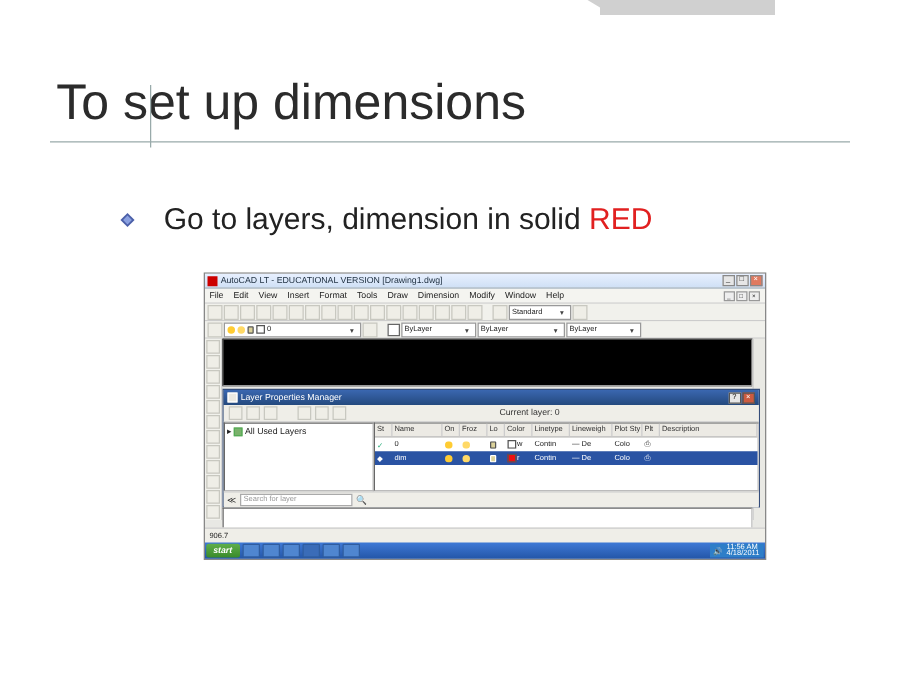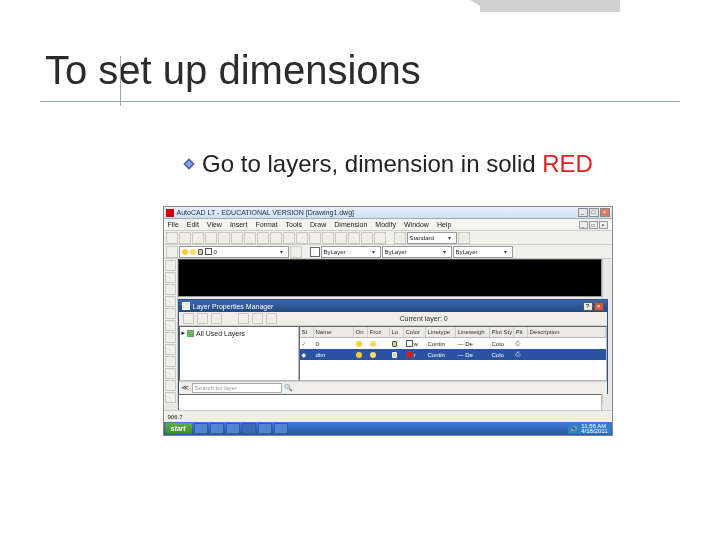--- a/index.html
+++ b/index.html
@@ -22,21 +22,21 @@
     border-right: 20px solid transparent;
   }
   .trapezoid::before {
     content:"";
     position:absolute;
     top:-12px; left:-10px;
     width: 140px; height:12px;
     background:#d0d0d0;
   }
   .slide-content {
-    padding: 48px 40px 0 40px;
+    padding: 60px 40px 0 40px;
   }
   .title-rule {
     margin-top: 8px;
     height: 1px;
     background: #9aa;
     width: 100%;
     position: relative;
   }
   .title-left-col {
     position: absolute;
@@ -53,22 +53,21 @@
     letter-spacing: 0px;
     margin-left: 5px;
   }
   .body-area {
     margin-top: 48px;
     margin-left: 55px;
   }
   .bullet-row {
     display: flex;
     align-items: center;
-    gap: 6px;
-    justify-content: center;
+    gap: 22px;
   }
   .bullet-icon {
     width: 14px;
     height: 14px;
     flex-shrink: 0;
   }
   .bullet-text {
     font-size: 24px;
     color: #222;
   }

